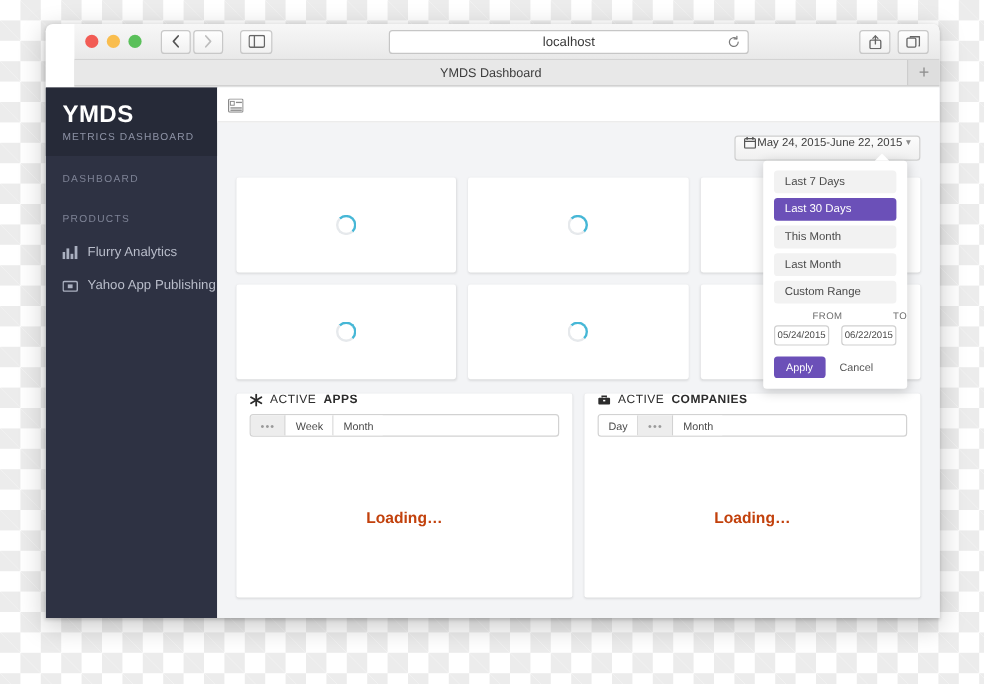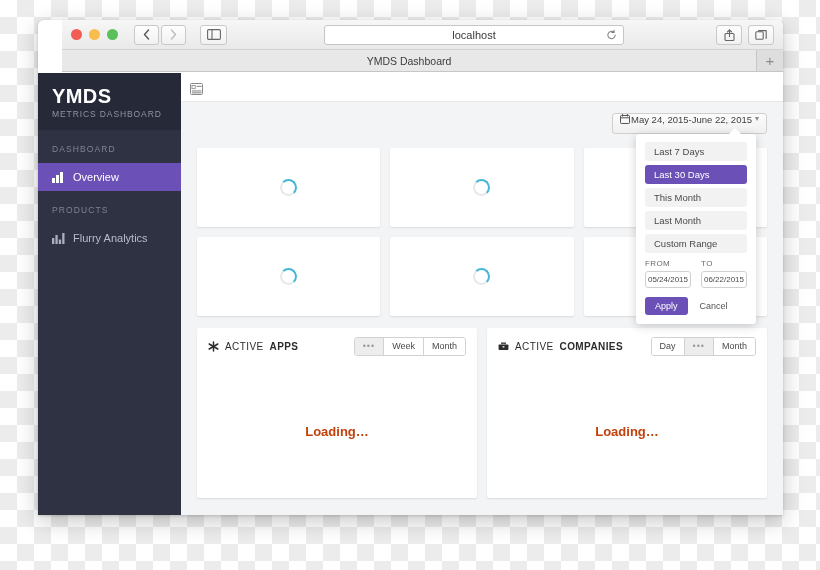--- a/index.html
+++ b/index.html
@@ -245,20 +245,21 @@
   }
   .range-labels {
     display: flex; gap: 10px;
     margin-top: 6px; margin-bottom: 3px;
   }
   .range-labels span {
     font-size: 8px;
     color: #6a6a6a;
     letter-spacing: 0.4px;
     width: 50px;
+    margin-left: 32px;
   }
   .range-inputs { display: flex; gap: 10px; }
   .date-input {
     width: 50px; height: 17px;
     border: 1px solid #d0d0d0;
     border-radius: 3px;
     background: #fff;
     display: flex; align-items: center; justify-content: center;
     font-size: 8px;
     color: #4a4a4a;
@@ -308,23 +309,24 @@
   }
   .panel {
     background: #ffffff;
     border-radius: 2px;
     box-shadow: 0 1px 2px rgba(0,0,0,0.10);
     height: 170px;
     display: flex; flex-direction: column;
   }
   .panel-head {
     height: 36px;
-    display: flex; align-items: center;
+    display: flex; 
     padding: 0 11px;
     justify-content: space-between;
+    flex-direction: column;
   }
   .panel-title {
     display: flex; align-items: center; gap: 6px;
     font-size: 10px;
     color: #2c2c2c;
     letter-spacing: 0.4px;
   }
   .panel-title .strong { font-weight: bold; }
   .panel-title .light { font-weight: normal; }
   .panel-icon { width: 11px; height: 11px; flex-shrink: 0; }
@@ -423,45 +425,44 @@
   <div class="viewport">
 
     <div class="sidebar">
       <div class="brand">
         <div class="brand-title">YMDS</div>
         <div class="brand-sub">METRICS DASHBOARD</div>
       </div>
 
       <div class="nav-section-label">DASHBOARD</div>
 
-      <div class="nav-item active">
-        <span class="nav-icon">
-          <svg width="13" height="11" viewBox="0 0 13 11">
-            <rect x="0" y="6" width="3" height="5" fill="#ffffff"></rect>
-            <rect x="4" y="3" width="3" height="8" fill="#ffffff"></rect>
-            <rect x="8" y="0" width="3" height="11" fill="#ffffff"></rect>
-          </svg>
-        </span>
-        <span>Overview</span>
-      </div>
 
       <div class="nav-section-label">PRODUCTS</div>
 
       <div class="nav-item">
         <span class="nav-icon">
           <svg width="13" height="11" viewBox="0 0 13 11">
             <rect x="0" y="5" width="2.3" height="6" fill="#aab0c0"></rect>
             <rect x="3.4" y="2" width="2.3" height="9" fill="#aab0c0"></rect>
             <rect x="6.8" y="6.5" width="2.3" height="4.5" fill="#aab0c0"></rect>
             <rect x="10.2" y="0" width="2.3" height="11" fill="#aab0c0"></rect>
           </svg>
         </span>
         <span>Flurry Analytics</span>
       </div>
 
+      <div class="nav-item">
+        <span class="nav-icon">
+          <svg width="13" height="11" viewBox="0 0 13 11">
+            <rect x="0.6" y="1.6" width="11.8" height="8" rx="1" fill="none" stroke="#aab0c0" stroke-width="1.2"></rect>
+            <rect x="4.5" y="4" width="4" height="3.2" fill="#aab0c0"></rect>
+          </svg>
+        </span>
+        <span>Yahoo App Publishing</span>
+      </div>
     </div>
 
     <div class="main">
 
       <div class="main-topbar">
         <span class="menu-toggle-icon">
           <svg width="13" height="12" viewBox="0 0 13 12">
             <rect x="0.5" y="0.5" width="12" height="11" rx="1" fill="none" stroke="#8a8a8a" stroke-width="1"></rect>
             <rect x="2" y="2.5" width="3.2" height="3.2" fill="#ffffff" stroke="#8a8a8a" stroke-width="0.8"></rect>
             <rect x="6.6" y="2.8" width="5" height="1.1" fill="#8a8a8a"></rect>

